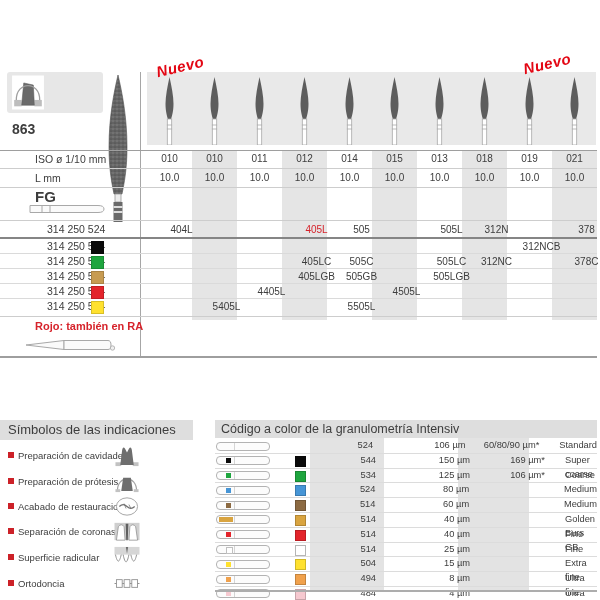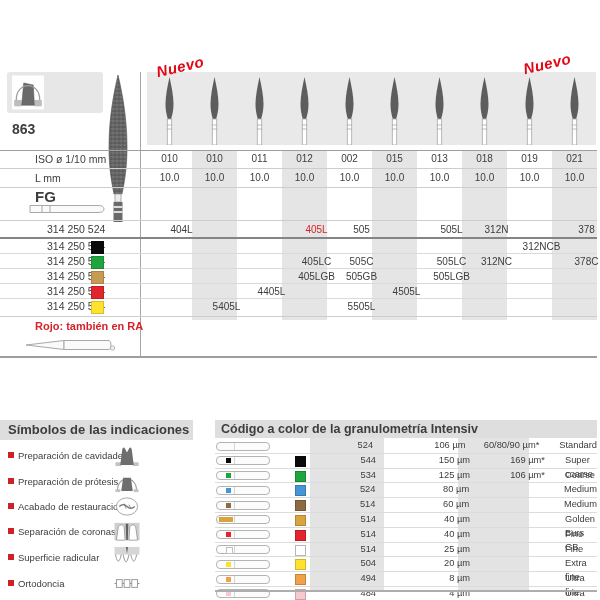--- a/index.html
+++ b/index.html
@@ -20,21 +20,21 @@
   .crow{left:12px;width:600px;height:15px;}
   .crow .clabel{position:absolute;left:35px;font-size:10.5px;line-height:15px;}
   .crow .sw{position:absolute;left:79px;top:2px;width:11px;height:11px;border:1px solid rgba(0,0,0,0.15);}
   .crow .cells span{line-height:15px;}
   .red{color:#d6232b;}
   .fglabel{left:35px;top:188px;font-size:15px;font-weight:bold;}
   .rojo{left:35px;top:320px;font-size:11px;font-weight:bold;color:#d6232b;}
   .burslot{top:72px;width:45px;height:73px;text-align:center;}
   
   .titleband{background:#dedede;}
-  .titleband span{font-weight:bold;font-size:12.5px;}
+  .titleband span{font-weight:normal;font-size:12.5px;}
   .item{left:0;width:210px;height:25px;}
   .item .bullet{position:absolute;left:8px;top:9px;width:6px;height:6px;background:#cc2128;}
   .item .ilabel{position:absolute;left:18px;font-size:9.5px;line-height:25px;}
   .item .ibox{position:absolute;left:112px;top:0;width:30px;height:25px;}
   .grows{left:215px;top:439px;width:382px;}
   .grow{display:flex;height:13.8px;border-bottom:1px solid #dcdcdc;font-size:9.3px;line-height:13.8px;}
   .gi{width:78px;position:relative;}
   .pill{position:absolute;left:1px;top:2.5px;width:52px;height:7px;border:1px solid #b3b3b3;border-radius:4px;background:#fcfcfc;}
   .pill .pband{position:absolute;left:9px;top:1px;width:5px;height:5px;}
   .pill .pnotch{position:absolute;left:17px;top:0;width:1px;height:7px;background:#d5d5d5;}
@@ -162,21 +162,21 @@
   <div class="abs hline" style="top:298px;background:#dadada"></div>
   <div class="abs hline" style="top:316px"></div>
   <div class="abs hline" style="top:356px;height:2px;background:#9e9e9e"></div>
 
   <div class="abs rowlabel" style="top:151px">ISO ø 1/10 mm</div>
   <div class="abs cells" style="top:151px">
     <span>010</span>
     <span>010</span>
     <span>011</span>
     <span>012</span>
-    <span>002</span>
+    <span>014</span>
     <span>015</span>
     <span>013</span>
     <span>018</span>
     <span>019</span>
     <span>021</span>
   </div>
 
   <div class="abs rowlabel" style="top:170px">L mm</div>
   <div class="abs cells" style="top:170px">
     <span>10.0</span>
@@ -505,21 +505,21 @@
       <span class="gi">
           <span class="pill">
             <span class="pband" style="background-color: rgb(255, 225, 46);"></span>
             <span class="pnotch"></span>
           </span>
         </span>
       <span class="gsw">
           <i style="background-color: rgb(255, 225, 46);"></i>
         </span>
       <span class="gcode">504</span>
-      <span class="ggrit">20 µm</span>
+      <span class="ggrit">15 µm</span>
       <span class="gnote"></span>
       <span class="gname">Extra fine</span>
     </div>
     <div class="grow">
       <span class="gi">
           <span class="pill">
             <span class="pband" style="background-color: rgb(240, 161, 76);"></span>
             <span class="pnotch"></span>
           </span>
         </span>

